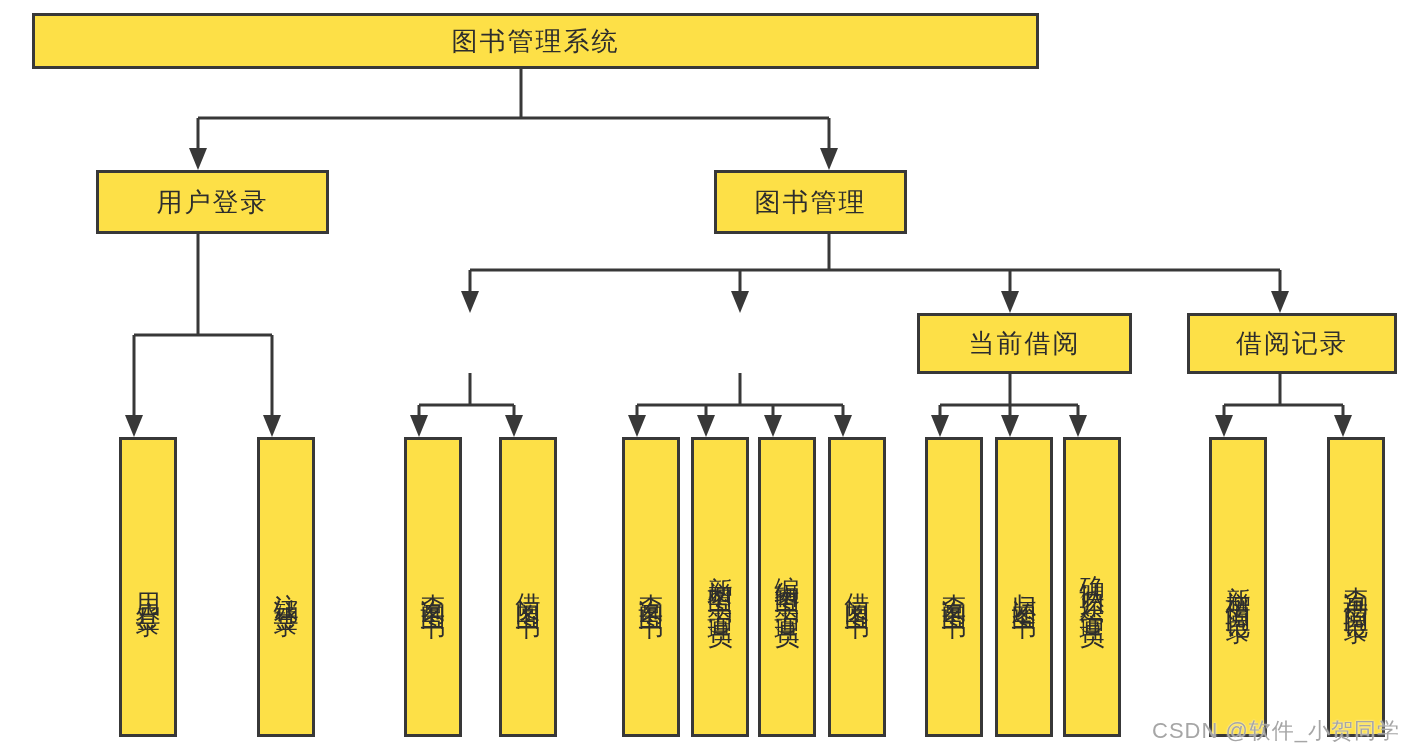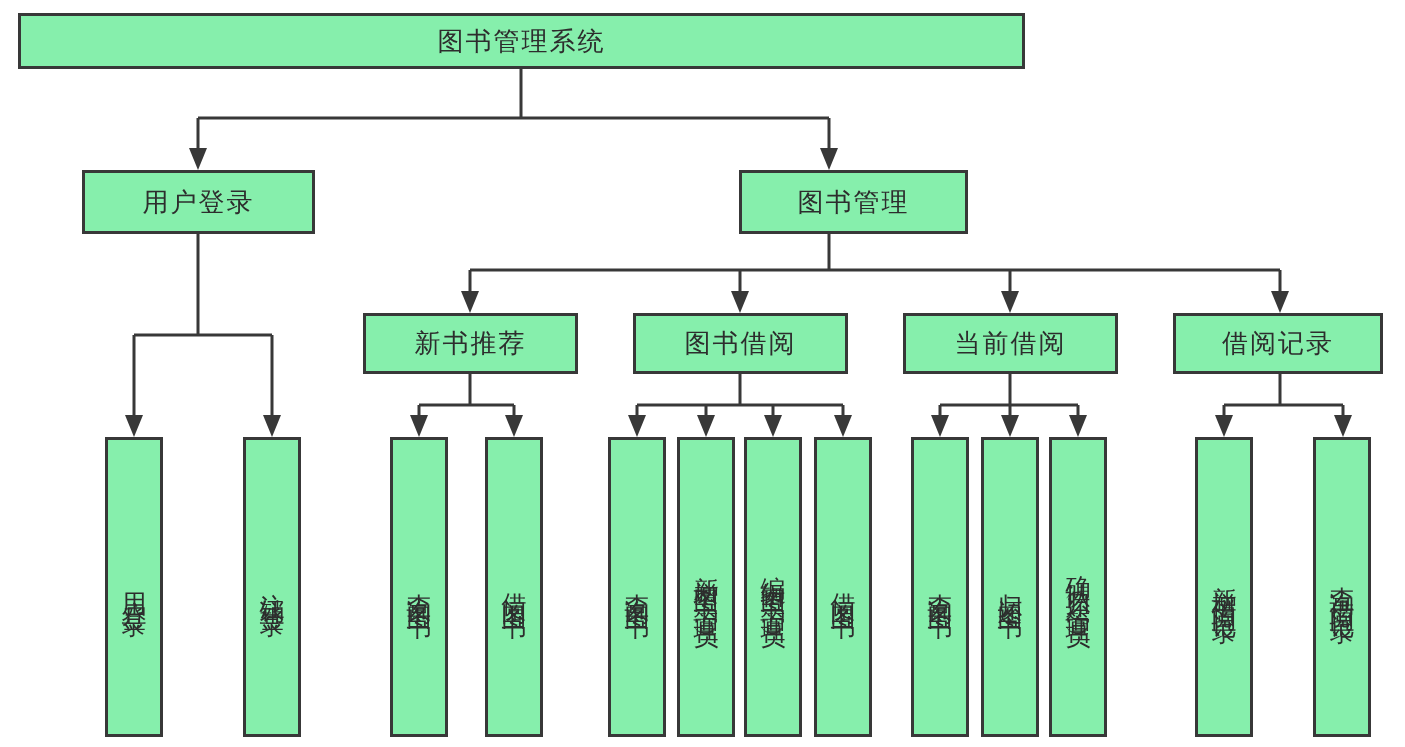--- a/index.html
+++ b/index.html
@@ -21,25 +21,26 @@
     left: 0;
     top: 0;
     width: 1405px;
     height: 747px;
     z-index: 1;
   }
   .node {
     position: absolute;
     box-sizing: border-box;
     border: 3px solid #383838;
-    background: #86efac;
+    background: #fde047;
     display: flex;
     align-items: center;
     justify-content: center;
     z-index: 2;
+    margin-left: 14px;
   }
   .h-node {
     font-size: 26px;
     letter-spacing: 2px;
     white-space: nowrap;
   }
   .v-node {
     writing-mode: vertical-rl;
     text-orientation: mixed;
     font-size: 25px;
@@ -102,24 +103,22 @@
       <polygon points="1001,415 1019,415 1010,437"></polygon>
       <polygon points="1069,415 1087,415 1078,437"></polygon>
       <polygon points="1215,415 1233,415 1224,437"></polygon>
       <polygon points="1334,415 1352,415 1343,437"></polygon>
     </g>
   </svg>
 
   <div class="node h-node" style="left:18px; top:13px; width:1007px; height:56px;">图书管理系统</div>
 
   <div class="node h-node" style="left:82px; top:170px; width:233px; height:64px;">用户登录</div>
-  <div class="node h-node" style="left:739px; top:170px; width:229px; height:64px;">图书管理</div>
+  <div class="node h-node" style="left:700px; top:170px; width:193px; height:64px;">图书管理</div>
 
-  <div class="node h-node" style="left:363px; top:313px; width:215px; height:61px;">新书推荐</div>
-  <div class="node h-node" style="left:633px; top:313px; width:215px; height:61px;">图书借阅</div>
   <div class="node h-node" style="left:903px; top:313px; width:215px; height:61px;text-align:right;">当前借阅</div>
   <div class="node h-node" style="left:1173px; top:313px; width:210px; height:61px;">借阅记录</div>
 
   <div class="node v-node" style="left:105px; top:437px; width:58px; height:300px;">用户登录</div>
   <div class="node v-node" style="left:243px; top:437px; width:58px; height:300px;">注销登录</div>
 
   <div class="node v-node" style="left:390px; top:437px; width:58px; height:300px;">查询图书</div>
   <div class="node v-node" style="left:485px; top:437px; width:58px; height:300px;">借阅图书</div>
 
   <div class="node v-node" style="left:608px; top:437px; width:58px; height:300px;">查询图书</div>
@@ -127,14 +126,15 @@
   <div class="node v-node" style="left:744px; top:437px; width:58px; height:300px;">编辑图书（管理员）</div>
   <div class="node v-node" style="left:814px; top:437px; width:58px; height:300px;">借阅图书</div>
 
   <div class="node v-node" style="left:911px; top:437px; width:58px; height:300px;">查询图书</div>
   <div class="node v-node" style="left:981px; top:437px; width:58px; height:300px;">归还图书</div>
   <div class="node v-node" style="left:1049px; top:437px; width:58px; height:300px;">确认归还（管理员）</div>
 
   <div class="node v-node" style="left:1195px; top:437px; width:58px; height:300px;">新增借阅记录</div>
   <div class="node v-node" style="left:1313px; top:437px; width:58px; height:300px;">查询借阅记录</div>
 
+  <div class="watermark">CSDN @软件_小贺同学</div>
 
 </div>
 
 </body></html>

